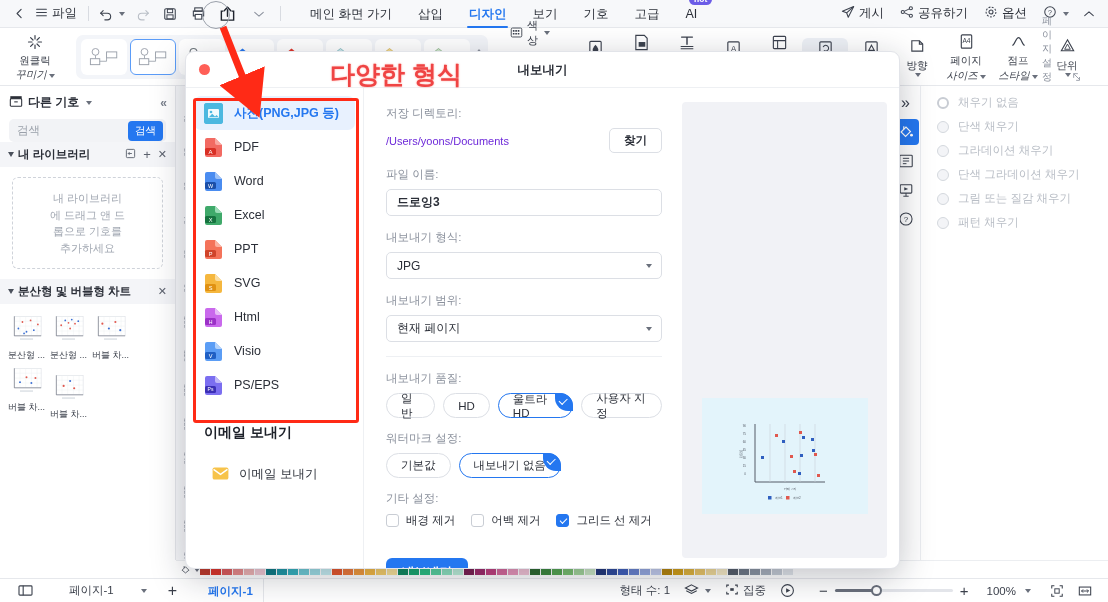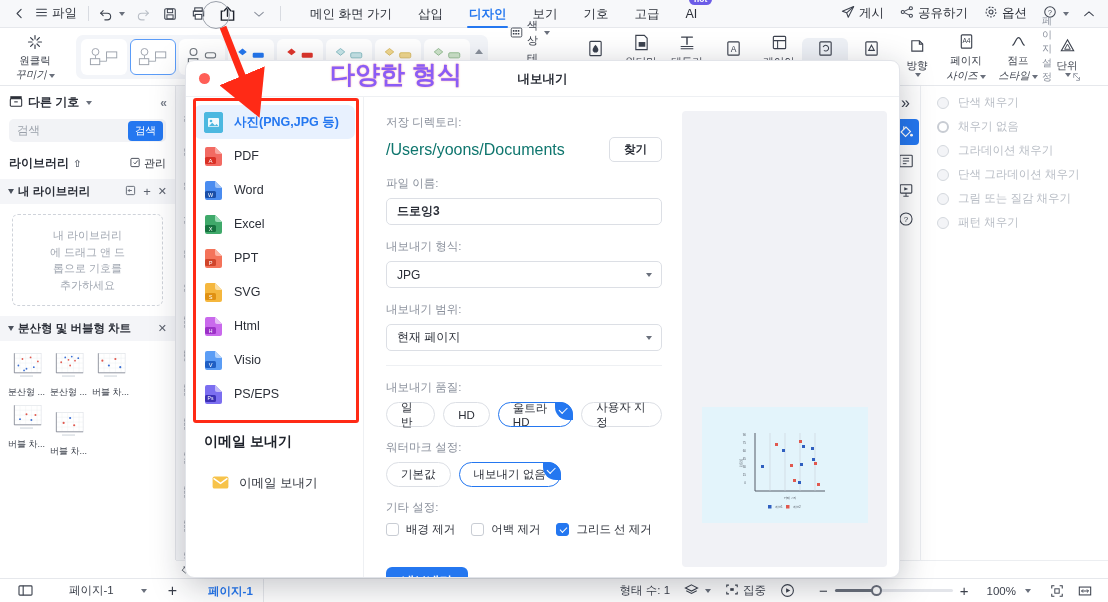--- a/index.html
+++ b/index.html
@@ -158,21 +158,21 @@
   .sb-item{ display:flex; align-items:center; gap:4px; padding:0 7px; cursor:pointer;}
   .pagetab{ color:#2477f0; font-weight:bold; padding:0 10px; border-right:1px solid #e6e8ec;
     height:24px; line-height:24px; cursor:pointer;}
   .zoom-track{ width:118px; height:3px; background:#e3e5ea; border-radius:2px; position:relative;}
   .zoom-fill{ position:absolute; left:0; top:0; height:3px; width:40px; background:#6a707c; border-radius:2px;}
   .zoom-knob{ position:absolute; left:36px; top:-4px; width:11px; height:11px; border-radius:50%;
     background:#fff; border:2px solid #6a707c;}
 
   
   .modal{
-    position:absolute; left:185px; top:60px; width:715px; height:518px;
+    position:absolute; left:185px; top:51px; width:715px; height:518px;
     background:#fff; border-radius:9px; box-shadow:0 8px 34px rgba(20,25,40,.26);
     overflow:hidden; border:1px solid #e2e4e9;
   }
   .modal-head{ height:36px; position:relative; border-bottom:1px solid #eef0f3; }
   .dot-red{ position:absolute; left:13px; top:12px; width:11px; height:11px; border-radius:50%;
     background:#ff5f57; cursor:pointer;}
   .modal-title{ position:absolute; left:0; right:0; top:10px; text-align:center;
     font-size:12.5px; color:#2b2f38; font-weight:bold; }
   .modal-body{ display:flex; height:482px; }
   .m-left{ width:178px; border-right:1px solid #eef0f3; padding-top:8px; }
@@ -183,21 +183,21 @@
   .fmt-item.sel{ background:#e8f1fe; color:#2477f0; font-weight:bold; }
   .fico{ width:19px; height:21px; border-radius:3px; flex:none; position:relative;
     display:flex; align-items:flex-end; justify-content:flex-start; }
   .m-email-title{ font-size:14px; font-weight:bold; color:#1d2129; padding:22px 0 0 18px; }
   .m-email-item{ display:flex; align-items:center; gap:10px; font-size:12.5px; color:#2b2f38;
     padding:24px 0 0 26px; cursor:pointer;}
   .m-right{ flex:1; display:flex; }
   .m-form{ width:318px; padding:18px 20px 0 22px; }
   .f-label{ font-size:11.5px; color:#8a909c; margin-bottom:7px; }
   .f-row{ display:flex; align-items:center; gap:10px; margin-bottom:14px; }
-  .f-path{ font-size:16px; color:#0f766e; flex:1; }
+  .f-path{ font-size:11px; color:#6d28d9; flex:1; }
   .btn-find{ border:1px solid #dcdfe5; border-radius:5px; font-size:11.5px; padding:4px 14px;
     background:#fff; color:#2b2f38; cursor:pointer; font-weight:bold;}
   .f-input{
     height:27px; border:1px solid #dcdfe5; border-radius:5px; display:flex; align-items:center;
     padding:0 10px; font-size:12px; color:#2b2f38; margin-bottom:14px; font-weight:bold;
   }
   .f-select{
     height:27px; border:1px solid #dcdfe5; border-radius:5px; display:flex; align-items:center;
     padding:0 9px 0 10px; font-size:12px; color:#2b2f38; margin-bottom:14px; cursor:pointer;
   }
@@ -232,21 +232,21 @@
   }
   .prev-page{ width:166px; height:116px; background:#e3f4fb; }
 
   
   .anno-box{
     position:absolute; left:193px; top:98px; width:166px; height:325px;
     border:3px solid #ff2a16; border-radius:3px; pointer-events:none;
   }
   .anno-text{
     position:absolute; left:330px; top:58px; font-size:25px; font-weight:bold;
-    color:#8b5cf6; letter-spacing:0px; pointer-events:none;
+    color:#ef4444; letter-spacing:0px; pointer-events:none;
     text-shadow:0 0 2px rgba(255,42,22,.4);
   }
   .arrow-svg{ position:absolute; left:0; top:0; pointer-events:none; }
   .circle-hl{
     position:absolute; left:202px; top:1px; width:28px; height:28px;
     border:1.5px solid #9aa0aa; border-radius:50%; pointer-events:none;
   }
 </style>
 </head>
 <body>
@@ -601,33 +601,20 @@
       <span>다른 기호</span>
       <span class="caret-sm"></span>
       <span class="collapse">«</span>
     </div>
 
     <div class="lp-search">
       <span>검색</span>
       <span class="lp-search-btn">검색</span>
     </div>
 
-    <div class="lp-libhdr">
-      <span>라이브러리</span>
-      <span style="font-size:10px;color:#5c626e;">⇧</span>
-      <span class="manage">
-        <span>
-          <svg width="11" height="11" viewBox="0 0 12 12">
-              <rect x="1" y="1.5" width="9" height="9" rx="1" fill="none" stroke="#3c424e" stroke-width="1"></rect>
-              <path d="M4 6 L5.5 7.5 L8.5 3.8" fill="none" stroke="#3c424e" stroke-width="1"></path>
-            </svg>
-        </span>
-        <span>관리</span>
-      </span>
-    </div>
 
     <div class="lp-sec">
       <span class="caret-dn"></span>
       <span>내 라이브러리</span>
       <span class="acts">
         <span>
           <svg width="11" height="11" viewBox="0 0 12 12">
               <rect x="1.5" y="1.5" width="9" height="9" rx="1" fill="none" stroke="#5c626e" stroke-width="1"></rect>
               <path d="M7.5 6 H3.5 M5 4.5 L3.5 6 L5 7.5" fill="none" stroke="#5c626e" stroke-width="1"></path>
             </svg>
@@ -775,26 +762,26 @@
       </div>
       <div class="rail-btn">
         <svg width="16" height="16" viewBox="0 0 18 18">
             <circle cx="9" cy="9" r="6.8" fill="none" stroke="#3c424e" stroke-width="1.2"></circle>
             <text x="9" y="12.3" font-size="9" text-anchor="middle" fill="#3c424e" font-family="sans-serif">?</text>
           </svg>
       </div>
     </div>
     <div class="rp-body">
       <div class="rp-opt">
+        <span class="radio on"></span>
+        <span>채우기 없음</span>
+      </div>
+      <div class="rp-opt">
         <span class="radio"></span>
         <span>단색 채우기</span>
-      </div>
-      <div class="rp-opt">
-        <span class="radio on"></span>
-        <span>채우기 없음</span>
       </div>
       <div class="rp-opt">
         <span class="radio"></span>
         <span>그라데이션 채우기</span>
       </div>
       <div class="rp-opt">
         <span class="radio"></span>
         <span>단색 그라데이션 채우기</span>
       </div>
       <div class="rp-opt">

